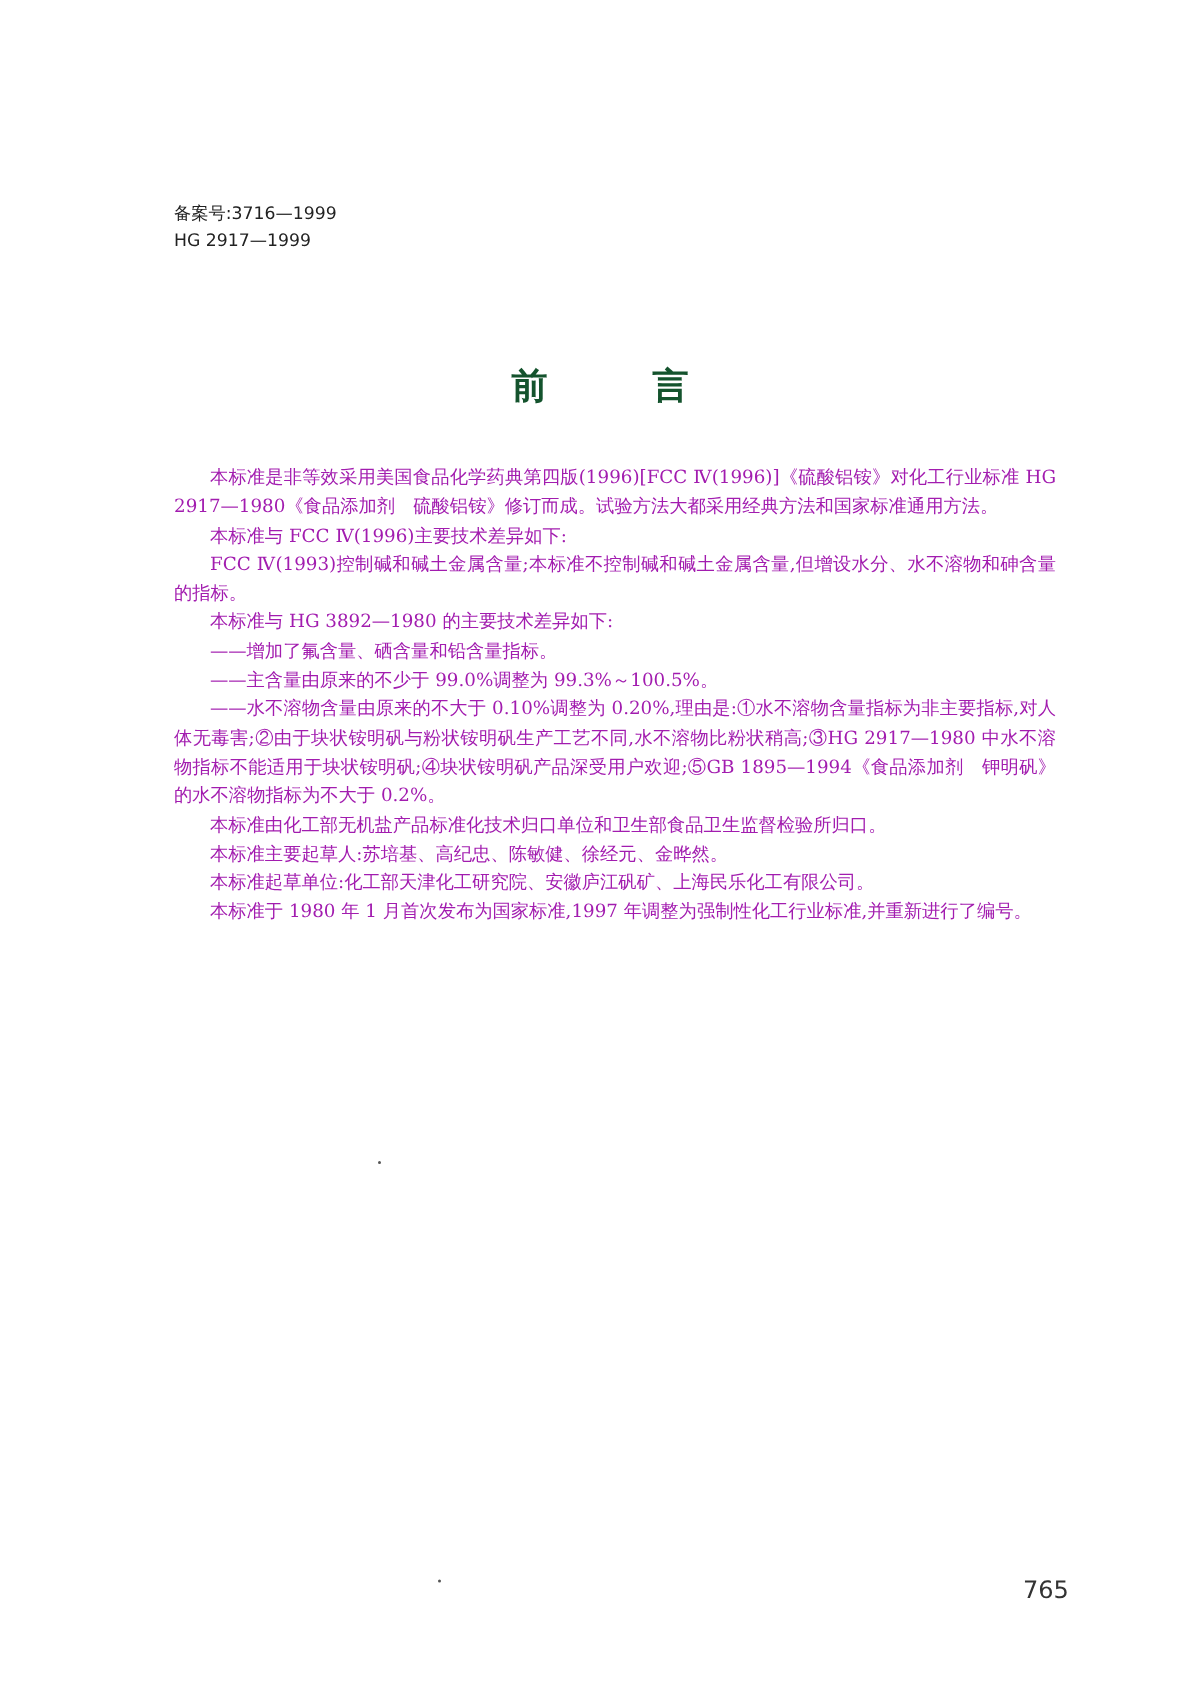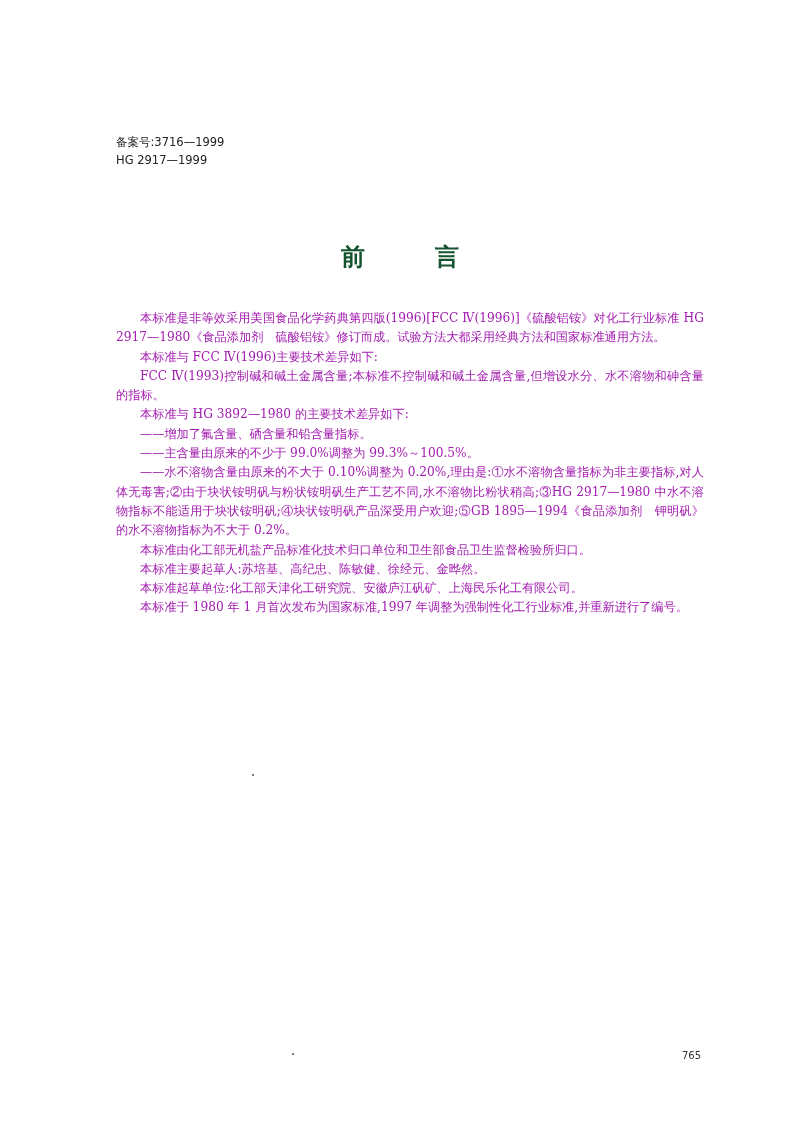--- a/index.html
+++ b/index.html
@@ -53,21 +53,21 @@
   .para {
     margin: 0;
     text-indent: 24px;
     text-align: justify;
   }
   .page-number {
     position: absolute;
     left: 682px;
     top: 1050px;
     font-family: "DejaVu Sans", "Liberation Sans", sans-serif;
-    font-size: 10px;
+    font-size: 16px;
     color: #333;
   }
   .speck {
     position: absolute;
     width: 2px;
     height: 2px;
     background: #555;
     border-radius: 1px;
   }
 </style>

